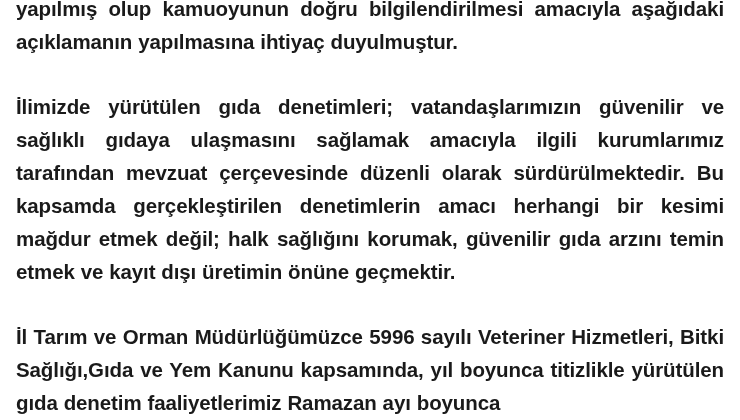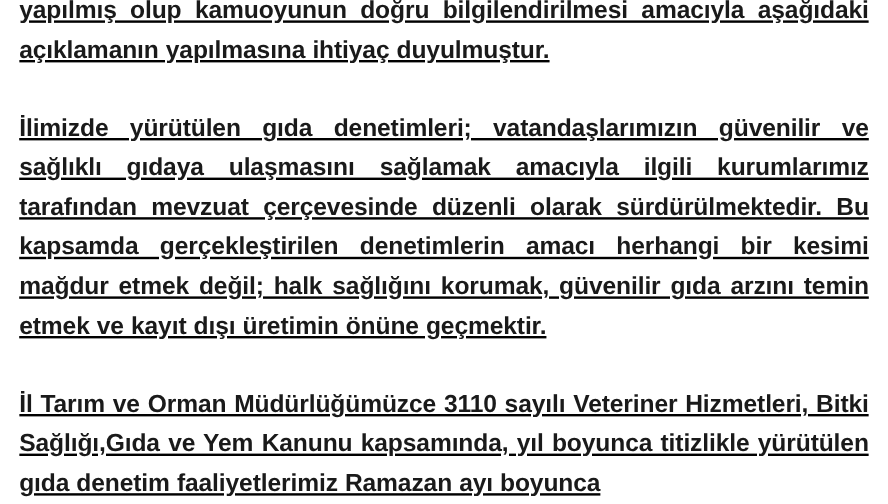--- a/index.html
+++ b/index.html
@@ -14,21 +14,20 @@
     overflow: hidden;
   }
   .page {
     position: relative;
     width: 740px;
     height: 420px;
     background: #ffffff;
     box-sizing: border-box;
     padding: 0 16px;
     overflow: hidden;
-    text-decoration: underline;
   }
   .doc-body {
     position: relative;
     top: -8px;
   }
   p.para {
     margin: 0;
     color: #1a1a1a;
     font-size: 20.5px;
     line-height: 33px;
@@ -58,16 +57,16 @@
   <div class="doc-body">
 
     <p class="para bold clip-top">yapılmış olup kamuoyunun doğru bilgilendirilmesi amacıyla aşağıdaki açıklamanın yapılmasına ihtiyaç duyulmuştur.</p>
 
     <div class="gap-1"></div>
 
     <p class="para bold">İlimizde yürütülen gıda denetimleri; vatandaşlarımızın güvenilir ve sağlıklı gıdaya ulaşmasını sağlamak amacıyla ilgili kurumlarımız tarafından mevzuat çerçevesinde düzenli olarak sürdürülmektedir. Bu kapsamda gerçekleştirilen denetimlerin amacı herhangi bir kesimi mağdur etmek değil; halk sağlığını korumak, güvenilir gıda arzını temin etmek ve kayıt dışı üretimin önüne geçmektir.</p>
 
     <div class="gap-2"></div>
 
-    <p class="para bold clip-bottom">İl Tarım ve Orman Müdürlüğümüzce 3110 sayılı Veteriner Hizmetleri, Bitki Sağlığı,Gıda ve Yem Kanunu kapsamında, yıl boyunca titizlikle yürütülen gıda denetim faaliyetlerimiz Ramazan ayı boyunca</p>
+    <p class="para bold clip-bottom">İl Tarım ve Orman Müdürlüğümüzce 5996 sayılı Veteriner Hizmetleri, Bitki Sağlığı,Gıda ve Yem Kanunu kapsamında, yıl boyunca titizlikle yürütülen gıda denetim faaliyetlerimiz Ramazan ayı boyunca</p>
 
   </div>
 </div>
 
 </body></html>

